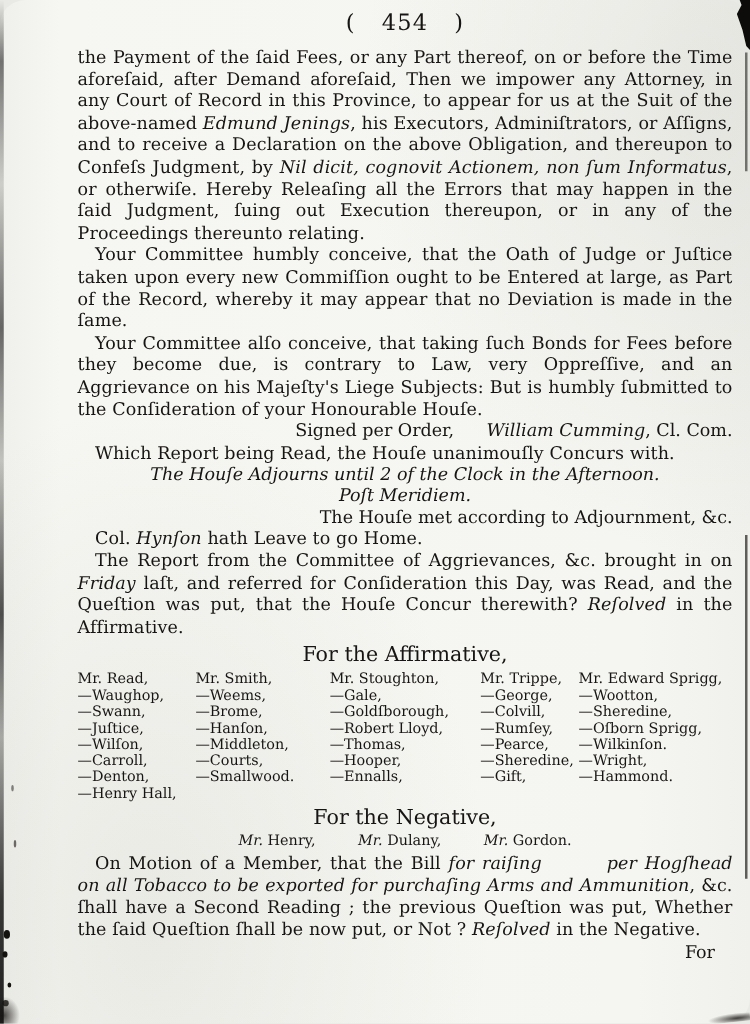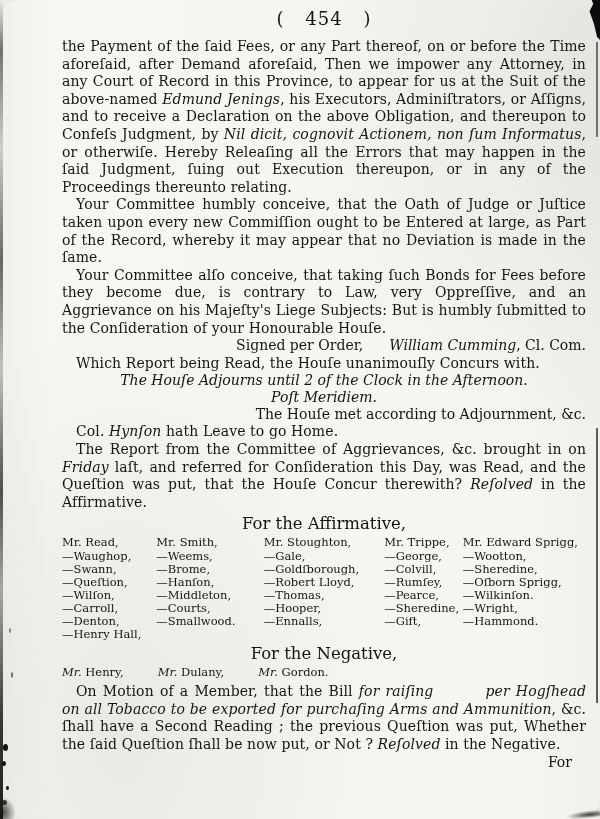--- a/index.html
+++ b/index.html
@@ -68,21 +68,21 @@
     font-size:11.5px;line-height:13.1px;margin-top:2px;
   }
   .namecol{text-align:left;}
   .namecol:nth-child(1){width:18%;}
   .namecol:nth-child(2){width:20.5%;}
   .namecol:nth-child(3){width:23%;}
   .namecol:nth-child(4){width:15%;}
   .namecol:nth-child(5){width:23.5%;}
   .nameline{white-space:nowrap;}
   .neg-names{
-    text-align:left;font-size:11.5px;line-height:14px;margin:1px 0 4px 0;
+    text-align:center;font-size:11.5px;line-height:14px;margin:1px 0 4px 0;
   }
   .catchword{
     text-align:right;font-size:14px;line-height:17.6px;margin:0;padding-right:14px;
   }
 </style>
 </head>
 <body>
 
 <div class="page">
   <div class="edge-left"></div>
@@ -111,21 +111,21 @@
     <p class="line-left">The Houſe met according to Adjournment, &amp;c.</p>
     <p class="para ind"><span>Col. </span><span class="it">Hynſon</span><span> hath Leave to go Home.</span></p>
     <p class="para ind"><span>The Report from the Committee of Aggrievances, &amp;c. brought in on </span><span class="it">Friday</span><span> laſt, and referred for Conſideration this Day, was Read, and the Queſtion was put, that the Houſe Concur therewith? </span><span class="it">Reſolved</span><span> in the Affirmative.</span></p>
 
     <div class="vote-head">For the Affirmative,</div>
     <div class="name-table">
         <div class="namecol">
           <div class="nameline">Mr. Read,</div>
           <div class="nameline">—Waughop,</div>
           <div class="nameline">—Swann,</div>
-          <div class="nameline">—Queſtion,</div>
+          <div class="nameline">—Juſtice,</div>
           <div class="nameline">—Wilſon,</div>
           <div class="nameline">—Carroll,</div>
           <div class="nameline">—Denton,</div>
           <div class="nameline">—Henry Hall,</div>
         </div>
         <div class="namecol">
           <div class="nameline">Mr. Smith,</div>
           <div class="nameline">—Weems,</div>
           <div class="nameline">—Brome,</div>
           <div class="nameline">—Hanſon,</div>

